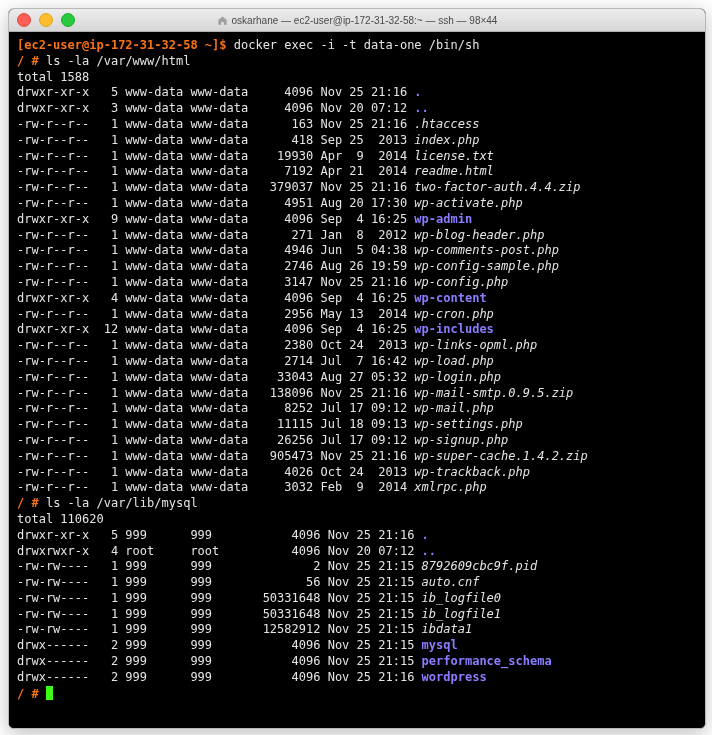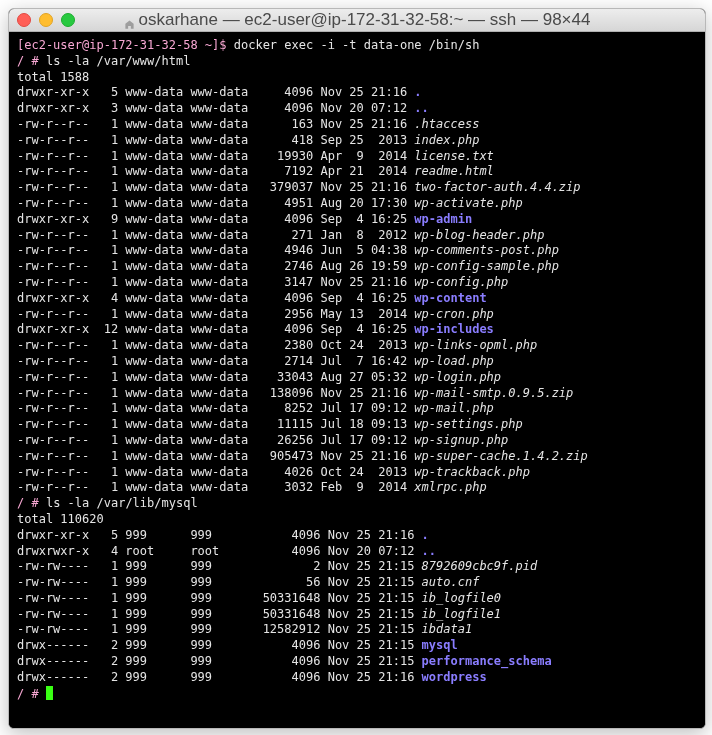--- a/index.html
+++ b/index.html
@@ -34,21 +34,21 @@
     height: 12px;
     border-radius: 50%;
   }
   .dot.red { background: #ff5f57; border: 0.5px solid #e14942; }
   .dot.yellow { background: #ffbd2e; border: 0.5px solid #e1a325; }
   .dot.green { background: #28c940; border: 0.5px solid #1dac2f; }
   .title {
     position: absolute;
     left: 0; right: 0;
     text-align: center;
-    font-size: 17px;
+    font-size: 10px;
     color: #4a4a4a;
     pointer-events: none;
     display: flex;
     justify-content: center;
     align-items: center;
     gap: 4px;
   }
   .home-ic {
     width: 11px;
     height: 11px;
@@ -59,21 +59,21 @@
   .term {
     background: #000;
     color: #e5e5e5;
     font-family: "Menlo", "Consolas", monospace;
     font-size: 12px;
     line-height: 15.8px;
     padding: 6px 8px 10px 8px;
     white-space: pre;
     min-height: 680px;
   }
-  .cmd { color: #f9a8d4; font-weight: normal;}
+  .cmd { color: #f97316; font-weight: bold;}
   .dir { color: #8a7dff; font-weight: bold; }
   .reg { color: #e5e5e5; font-style: italic; }
   .cursor {
     display: inline-block;
     width: 7px;
     height: 14px;
     background: #39ff14;
     vertical-align: -2px;
   }
   .row { display: block; }

